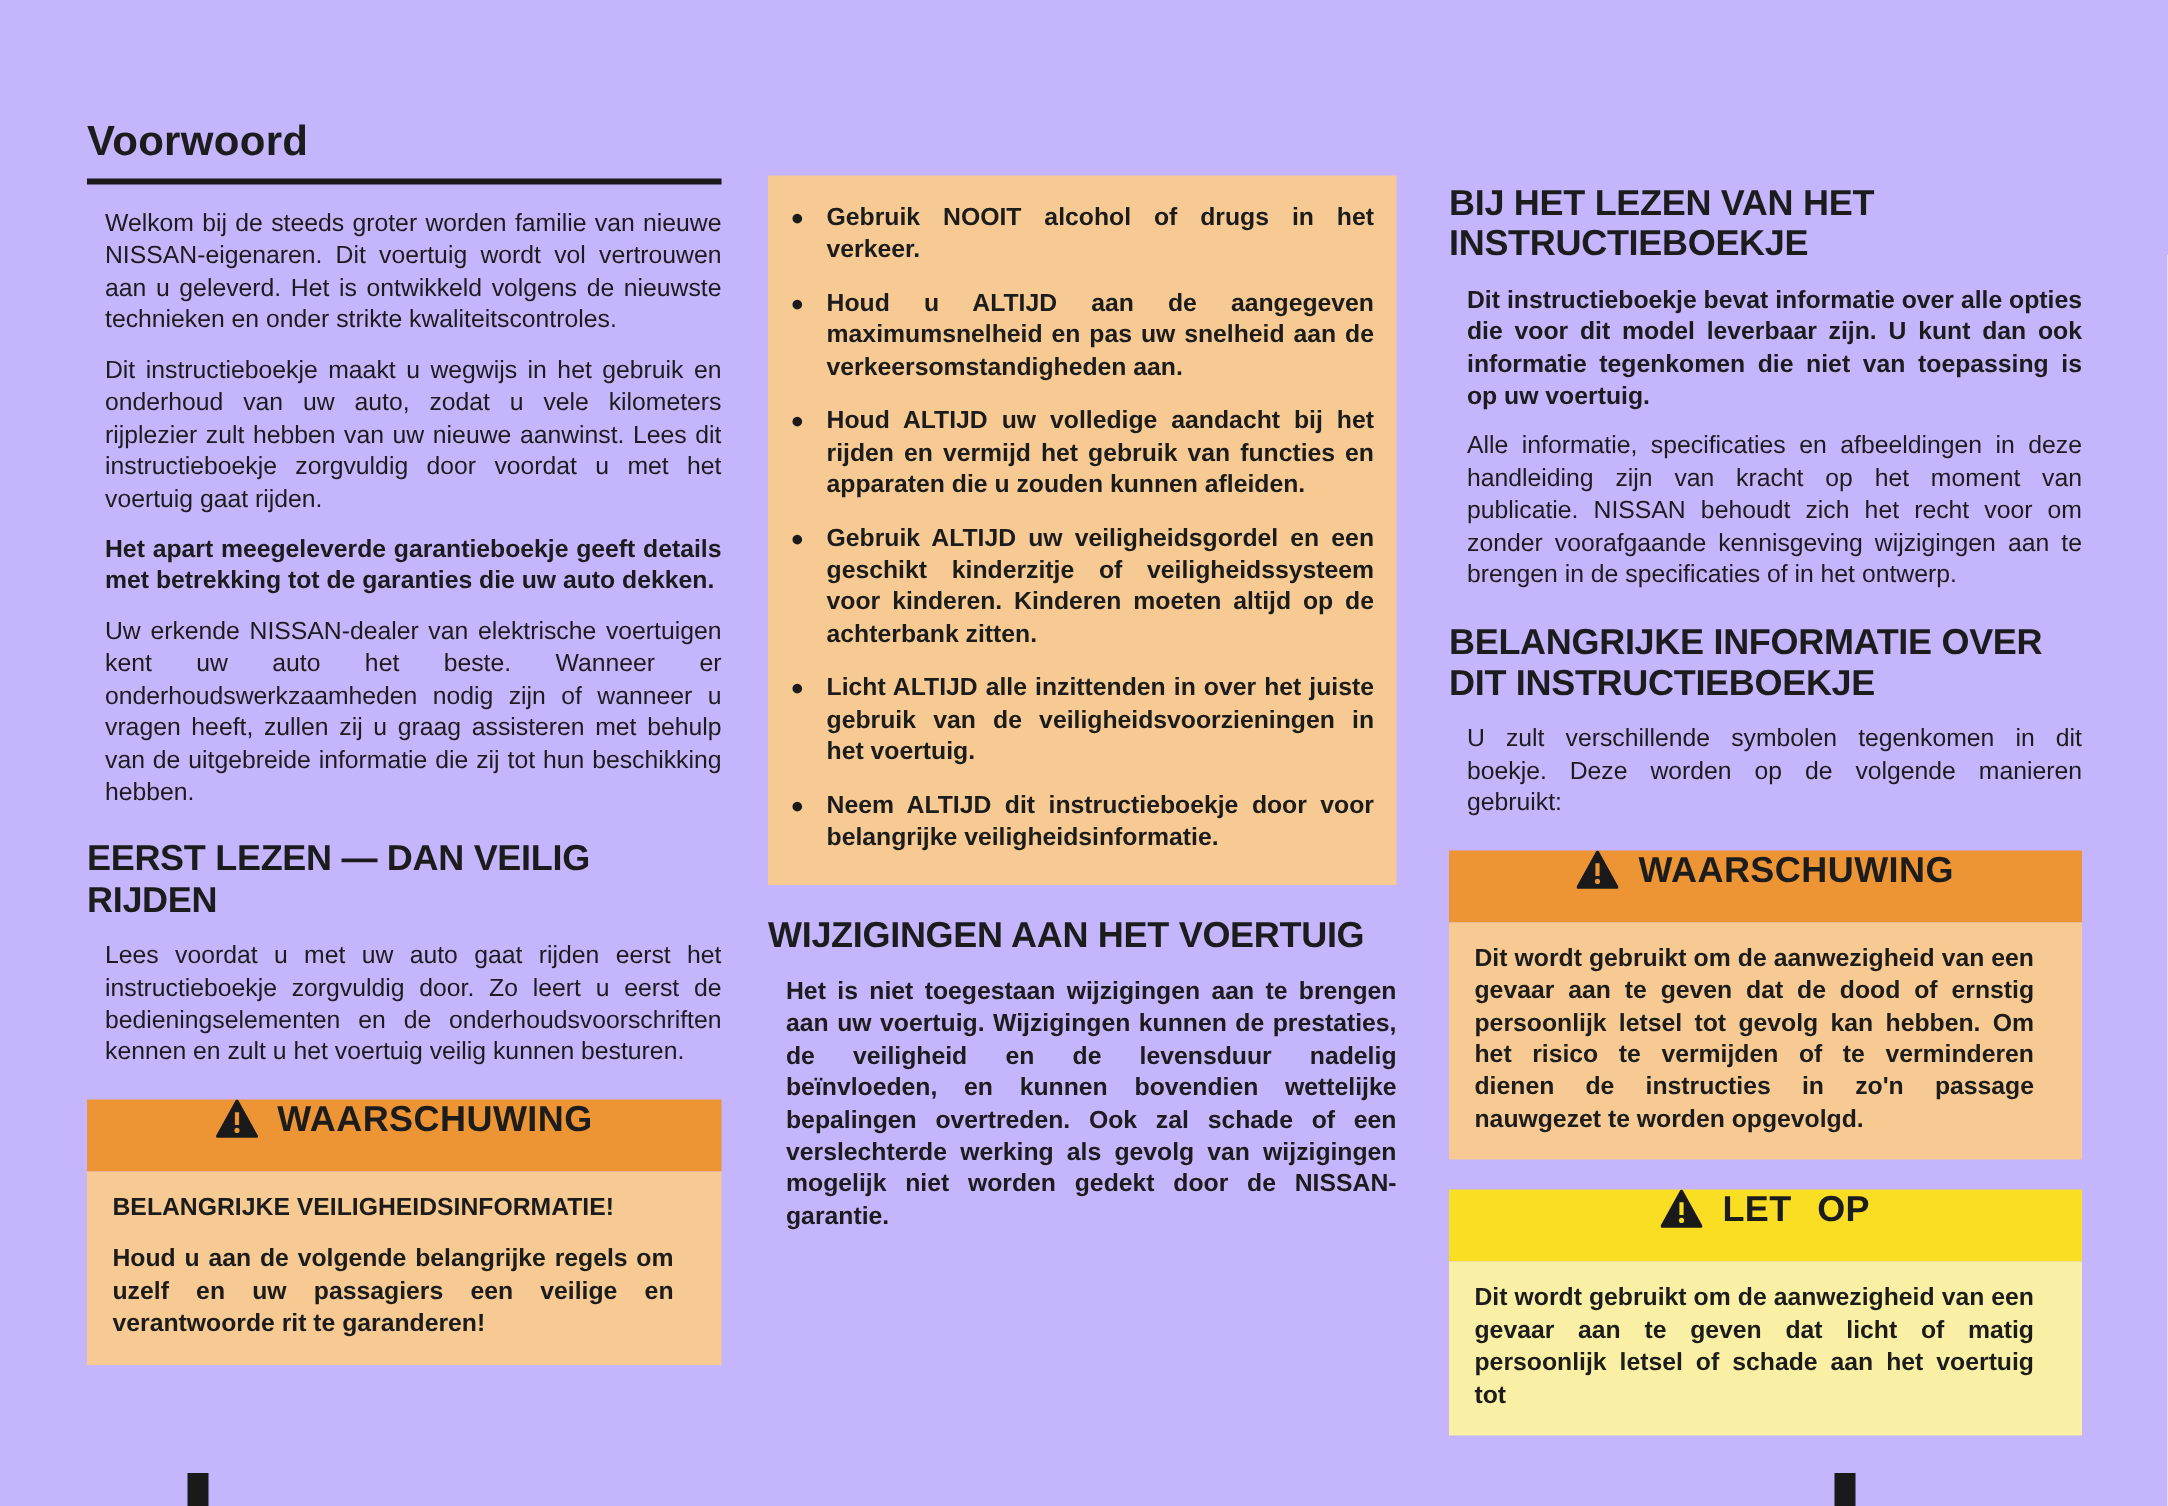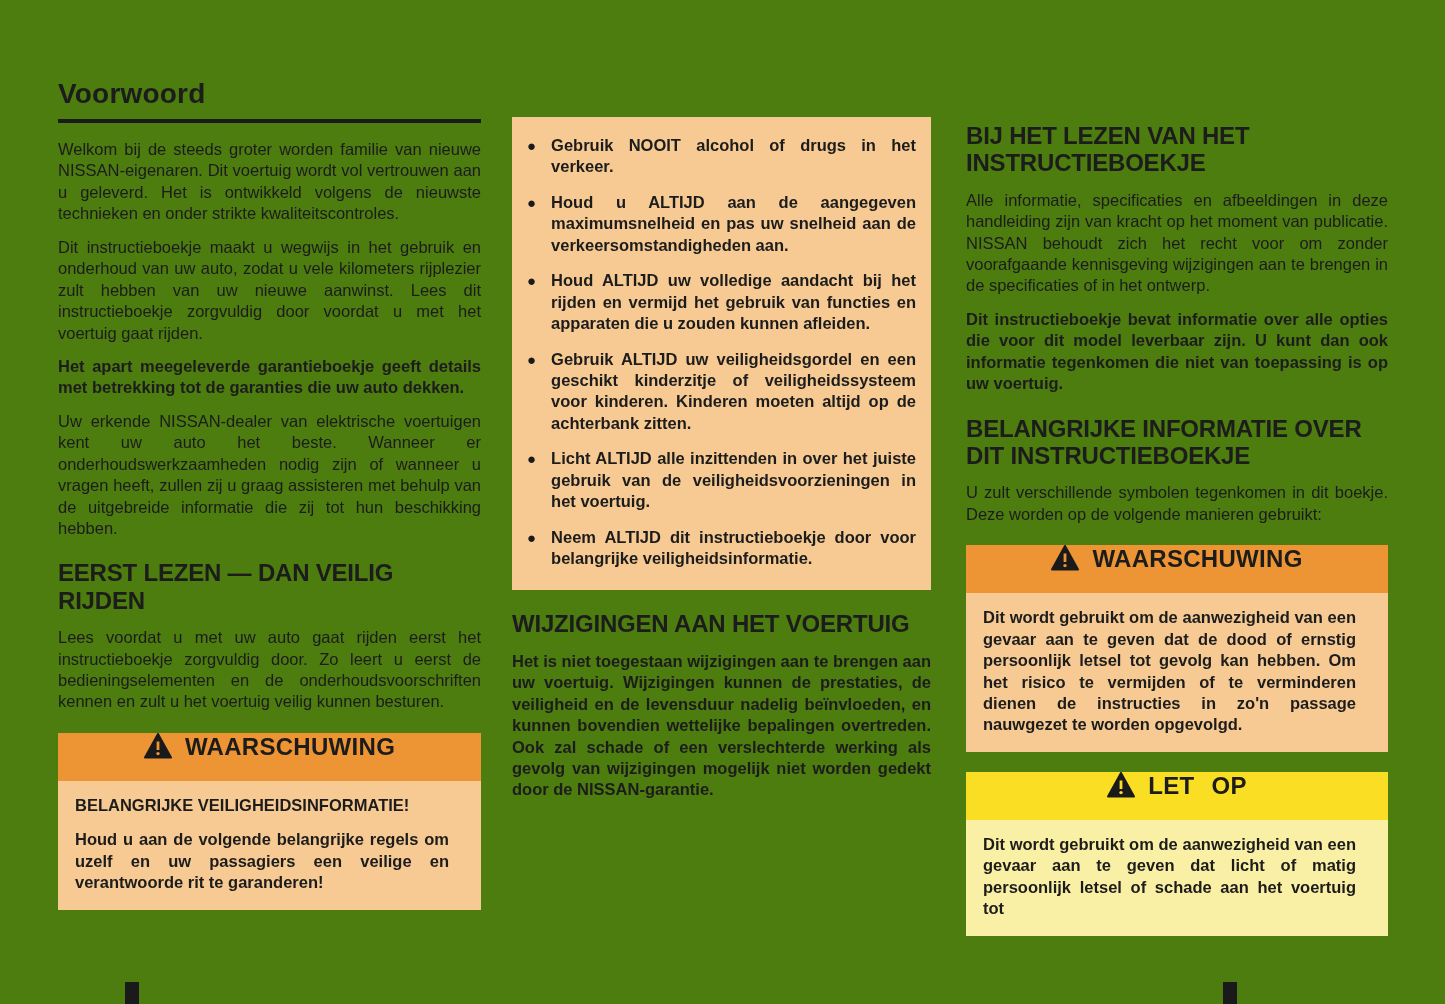--- a/index.html
+++ b/index.html
@@ -1,36 +1,36 @@
 <!DOCTYPE html>
 <html><head>
 <meta charset="utf-8">
 <style>
   html,body{margin:0;padding:0;background:#ffffff;}
   .page{
     position:relative;
     width:1445px;height:1004px;
-    background:#4d7c0f;
+    background:#c4b5fd;
     font-family:"Liberation Sans","DejaVu Sans",sans-serif;
     color:#1c1c1c;
     overflow:hidden;
   }
   .col{position:absolute;top:78px;}
   .col-1{left:58px;width:423px;}
   .col-2{left:512px;width:419px;top:117px;}
   .col-3{left:966px;width:422px;top:122px;}
 
   .doc-title{
     font-size:28px;font-weight:bold;letter-spacing:0.2px;
     padding-bottom:9px;margin:0 0 16px 0;
     border-bottom:4px solid #1a1a1a;
   }
   p.body-text{
     font-size:16.5px;line-height:1.3;text-align:justify;
-    margin:0 0 12px 0;
+    margin:0 0 12px 12px;
   }
   p.bold{font-weight:bold;}
   .section-heading{
     font-size:24px;font-weight:bold;line-height:1.14;
     letter-spacing:-0.2px;margin:20px 0 13px 0;
   }
   .section-heading.first{margin-top:0;}
 
   
   .alert-box{margin-top:20px;}
@@ -133,22 +133,22 @@
         <span class="txt">Neem ALTIJD dit instructieboekje door voor belangrijke veiligheidsinformatie.</span>
       </div>
     </div>
 
     <h2 class="section-heading">WIJZIGINGEN AAN HET VOERTUIG</h2>
     <p class="body-text bold">Het is niet toegestaan wijzigingen aan te brengen aan uw voertuig. Wijzigingen kunnen de prestaties, de veiligheid en de levensduur nadelig beïnvloeden, en kunnen bovendien wettelijke bepalingen overtreden. Ook zal schade of een verslechterde werking als gevolg van wijzigingen mogelijk niet worden gedekt door de NISSAN-garantie.</p>
   </div>
 
   <div class="col col-3">
     <h2 class="section-heading first">BIJ HET LEZEN VAN HET INSTRUCTIEBOEKJE</h2>
+    <p class="body-text bold">Dit instructieboekje bevat informatie over alle opties die voor dit model leverbaar zijn. U kunt dan ook informatie tegenkomen die niet van toepassing is op uw voertuig.</p>
     <p class="body-text">Alle informatie, specificaties en afbeeldingen in deze handleiding zijn van kracht op het moment van publicatie. NISSAN behoudt zich het recht voor om zonder voorafgaande kennisgeving wijzigingen aan te brengen in de specificaties of in het ontwerp.</p>
-    <p class="body-text bold">Dit instructieboekje bevat informatie over alle opties die voor dit model leverbaar zijn. U kunt dan ook informatie tegenkomen die niet van toepassing is op uw voertuig.</p>
 
     <h2 class="section-heading">BELANGRIJKE INFORMATIE OVER DIT INSTRUCTIEBOEKJE</h2>
     <p class="body-text">U zult verschillende symbolen tegenkomen in dit boekje. Deze worden op de volgende manieren gebruikt:</p>
 
     <div class="alert-box">
       <div class="alert-header orange">
         <span>
           <svg class="warn-icon-svg" width="28" height="26" viewBox="0 0 28 26">
             <path d="M14 1 L27 24.5 H1 Z" fill="#1a1a1a" stroke="#1a1a1a" stroke-width="2" stroke-linejoin="round"></path>
             <rect x="12.6" y="8.5" width="2.8" height="8.5" fill="#ED9434"></rect>

